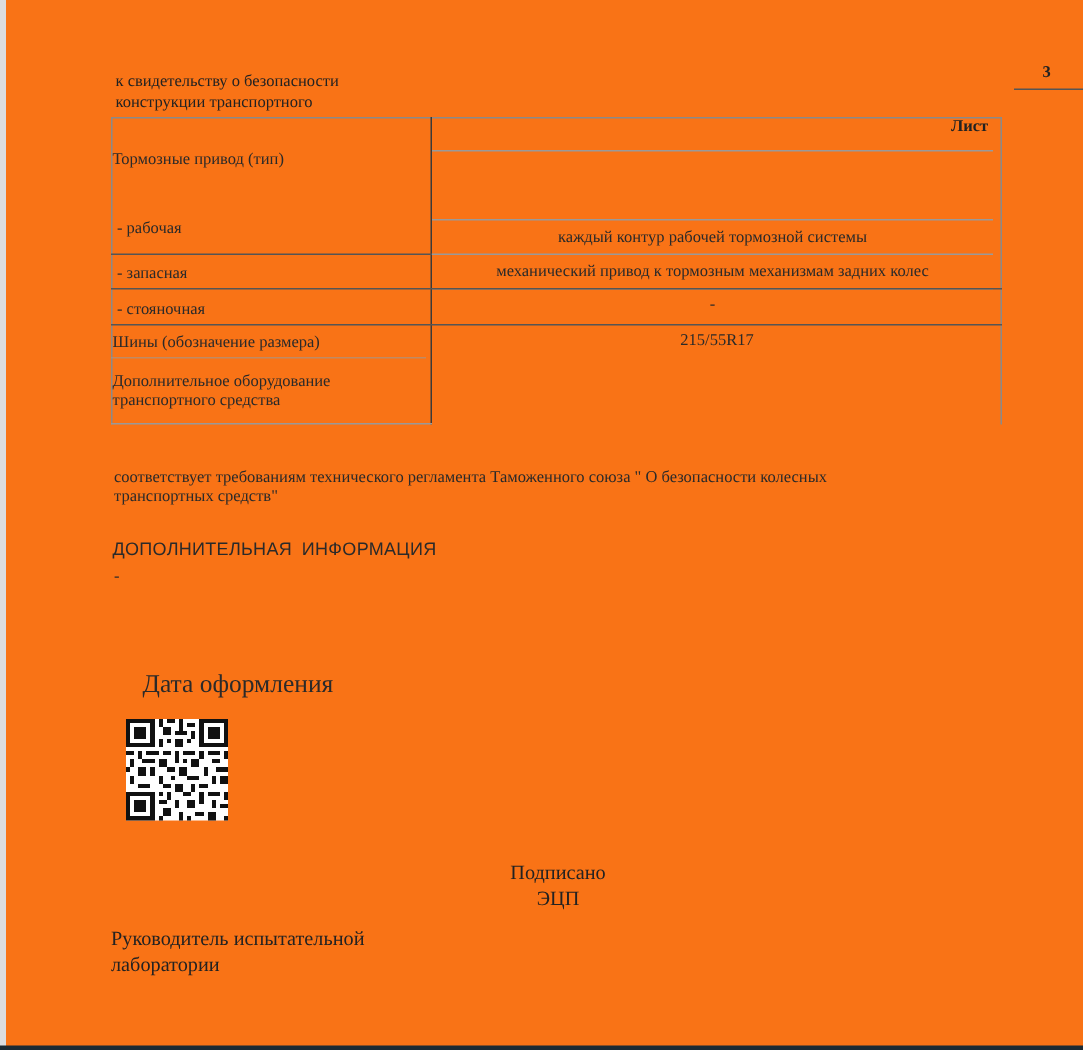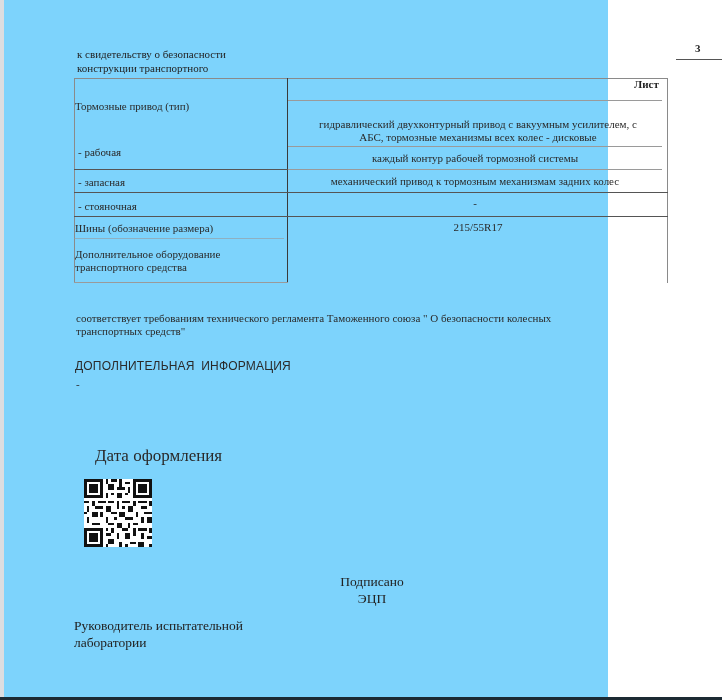--- a/index.html
+++ b/index.html
@@ -7,23 +7,23 @@
       padding: 0;
       width: 722px;
       height: 700px;
       background: #ffffff;
       overflow: hidden;
       font-family: "Liberation Serif", "DejaVu Serif", serif;
       color: #2a2a2a;
     }
     .page {
       position: relative;
-      width: 608px;
+      width: 722px;
       height: 700px;
-      background: #7dd3fc;
+      background: #f97316;
     }
     .left-edge {
       position: absolute;
       left: 0; top: 0;
       width: 4px; height: 700px;
       background: #dcdde0;
     }
     .bottom-edge {
       position: absolute;
       left: 0; bottom: 0;
@@ -157,24 +157,20 @@
     <div class="hl dark" style="left:0; top:91px; width:214px;"></div>
     <div class="hl" style="left:214px; top:114px; width:374px;"></div>
     <div class="hl dark" style="left:0; top:114px; width:594px;"></div>
     <div class="hl dark" style="left:0; top:138px; width:594px;"></div>
     <div class="hl" style="left:0; top:160px; width:210px; opacity:0.6;"></div>
     <div class="hl" style="left:0; top:204px; width:214px;"></div>
 
     <div class="cell" style="left:1px; top:22px;">Тормозные привод (тип)</div>
 
     <div class="cell" style="left:4px; top:68px;">- рабочая</div>
-    <div class="cell center" style="left:214px; top:40px; width:380px;">
-      <div>гидравлический двухконтурный привод с вакуумным усилителем, с</div>
-      <div>АБС, тормозные механизмы всех колес - дисковые</div>
-    </div>
     <div class="cell center" style="left:214px; top:74px; width:374px;">каждый контур рабочей тормозной системы</div>
 
     <div class="cell" style="left:4px; top:98px;">- запасная</div>
     <div class="cell center" style="left:214px; top:97px; width:374px;">механический привод к тормозным механизмам задних колес</div>
 
     <div class="cell" style="left:4px; top:122px;">- стояночная</div>
     <div class="cell center" style="left:214px; top:119px; width:374px;">-</div>
 
     <div class="cell" style="left:1px; top:144px;">Шины (обозначение размера)</div>
     <div class="cell center" style="left:214px; top:143px; width:380px;">215/55R17</div>

